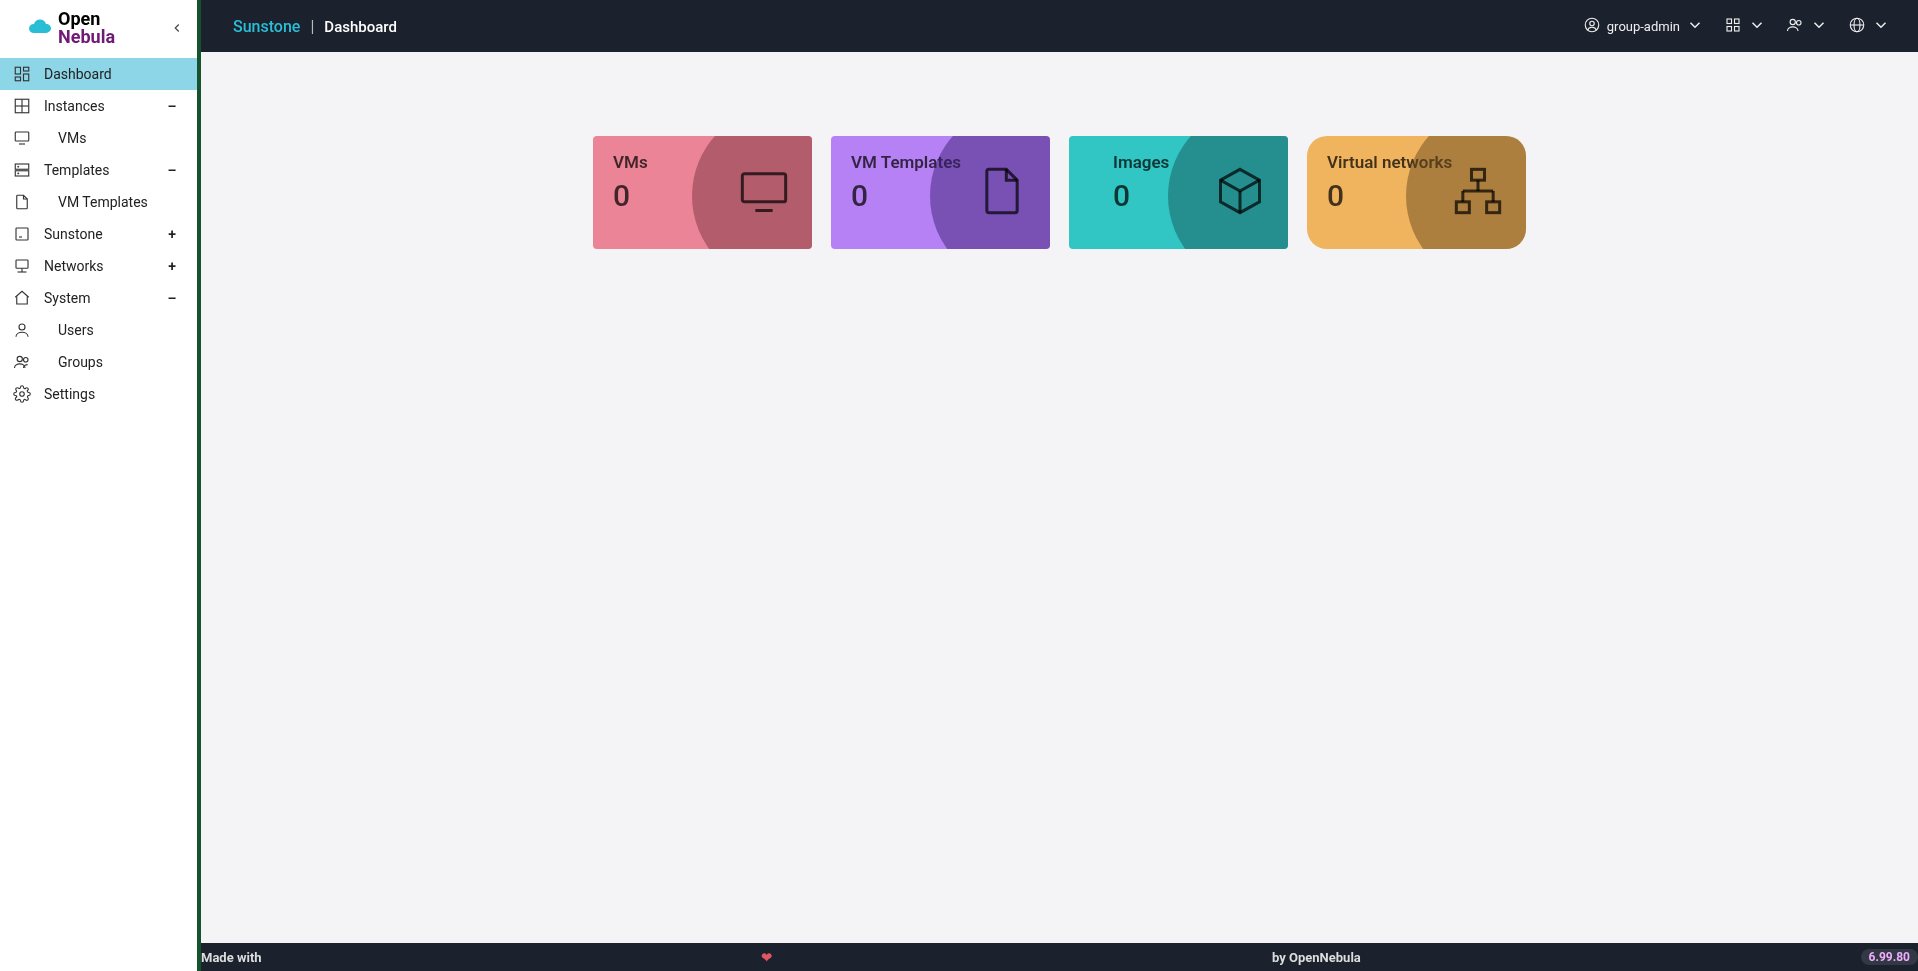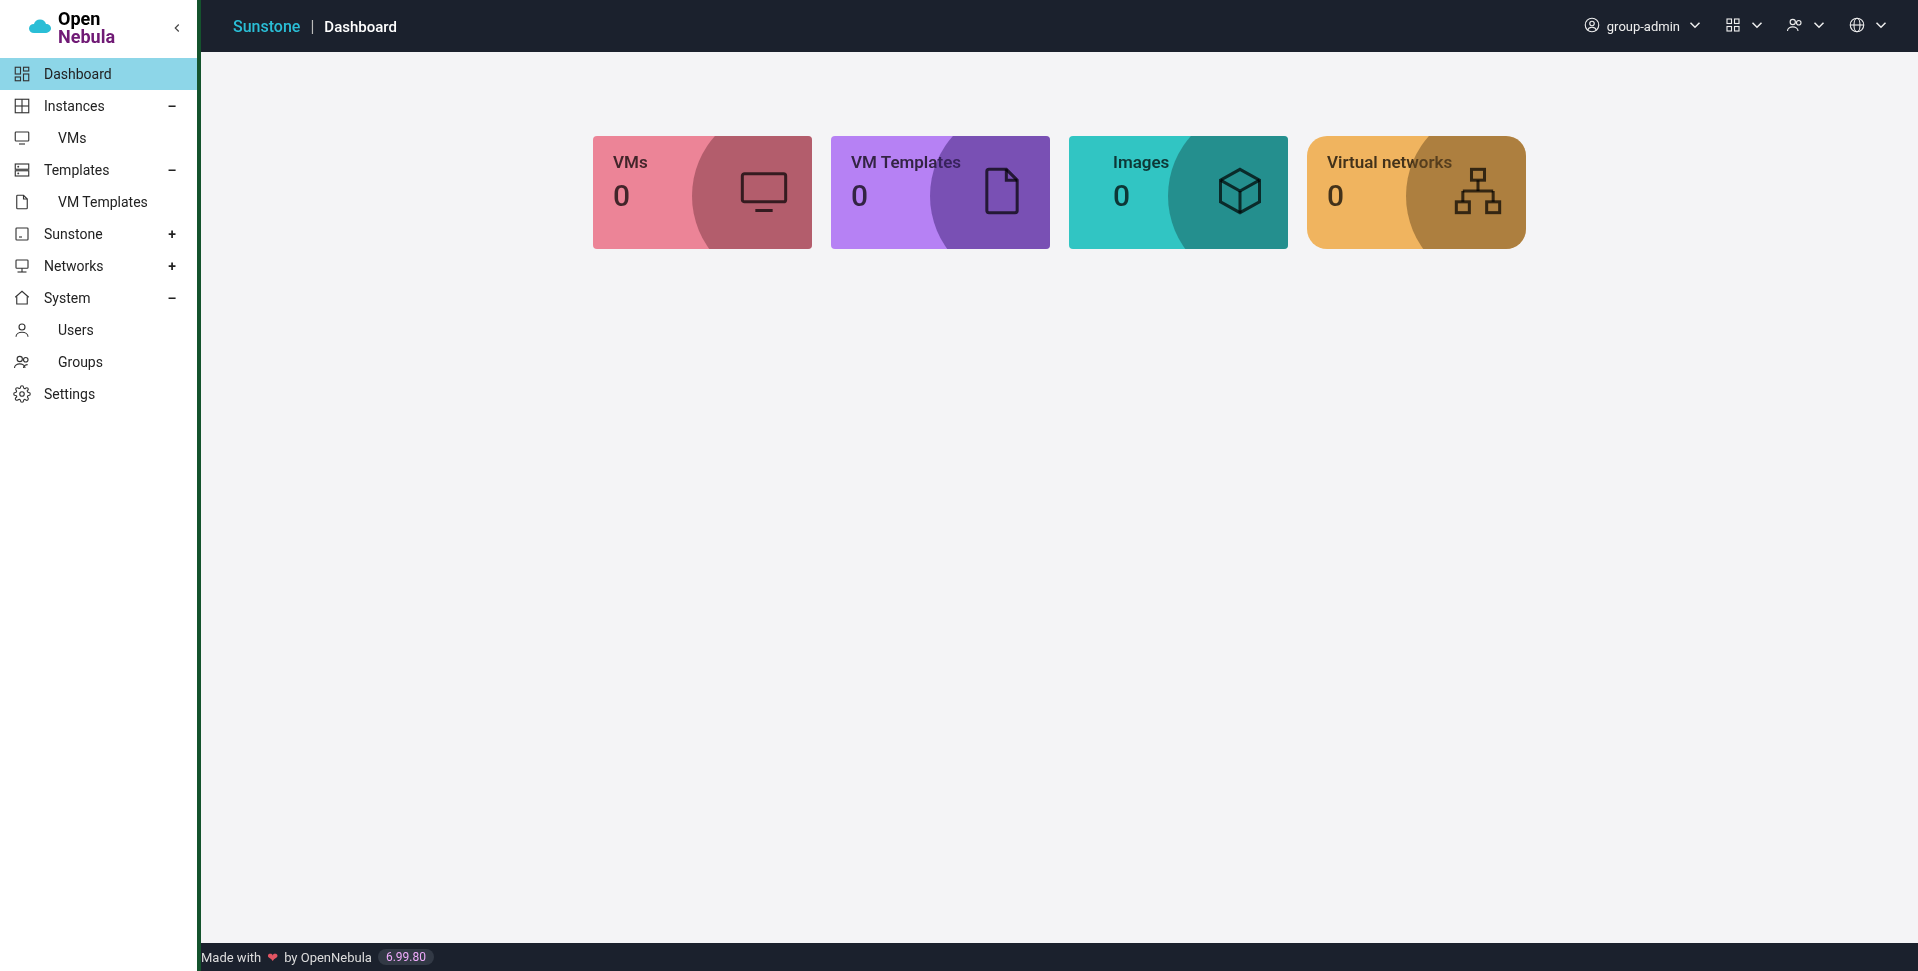--- a/index.html
+++ b/index.html
@@ -42,23 +42,24 @@
   flex: 1;
   overflow: auto;
   background: #f4f4f6;
 }
 .footer {
   height: 28px;
   background: #1b212d;
   color: #ddd;
   display: flex;
   align-items: center;
-  justify-content: flex-start;
+  justify-content: space-between;
   font-size: 13px;
   gap: 6px;
+  font-weight: bold;
 }
 
 
 .logo-row {
   display: flex;
   align-items: center;
   height: 56px;
   padding: 6px 8px 6px 28px;
 }
 .logo-mark {

